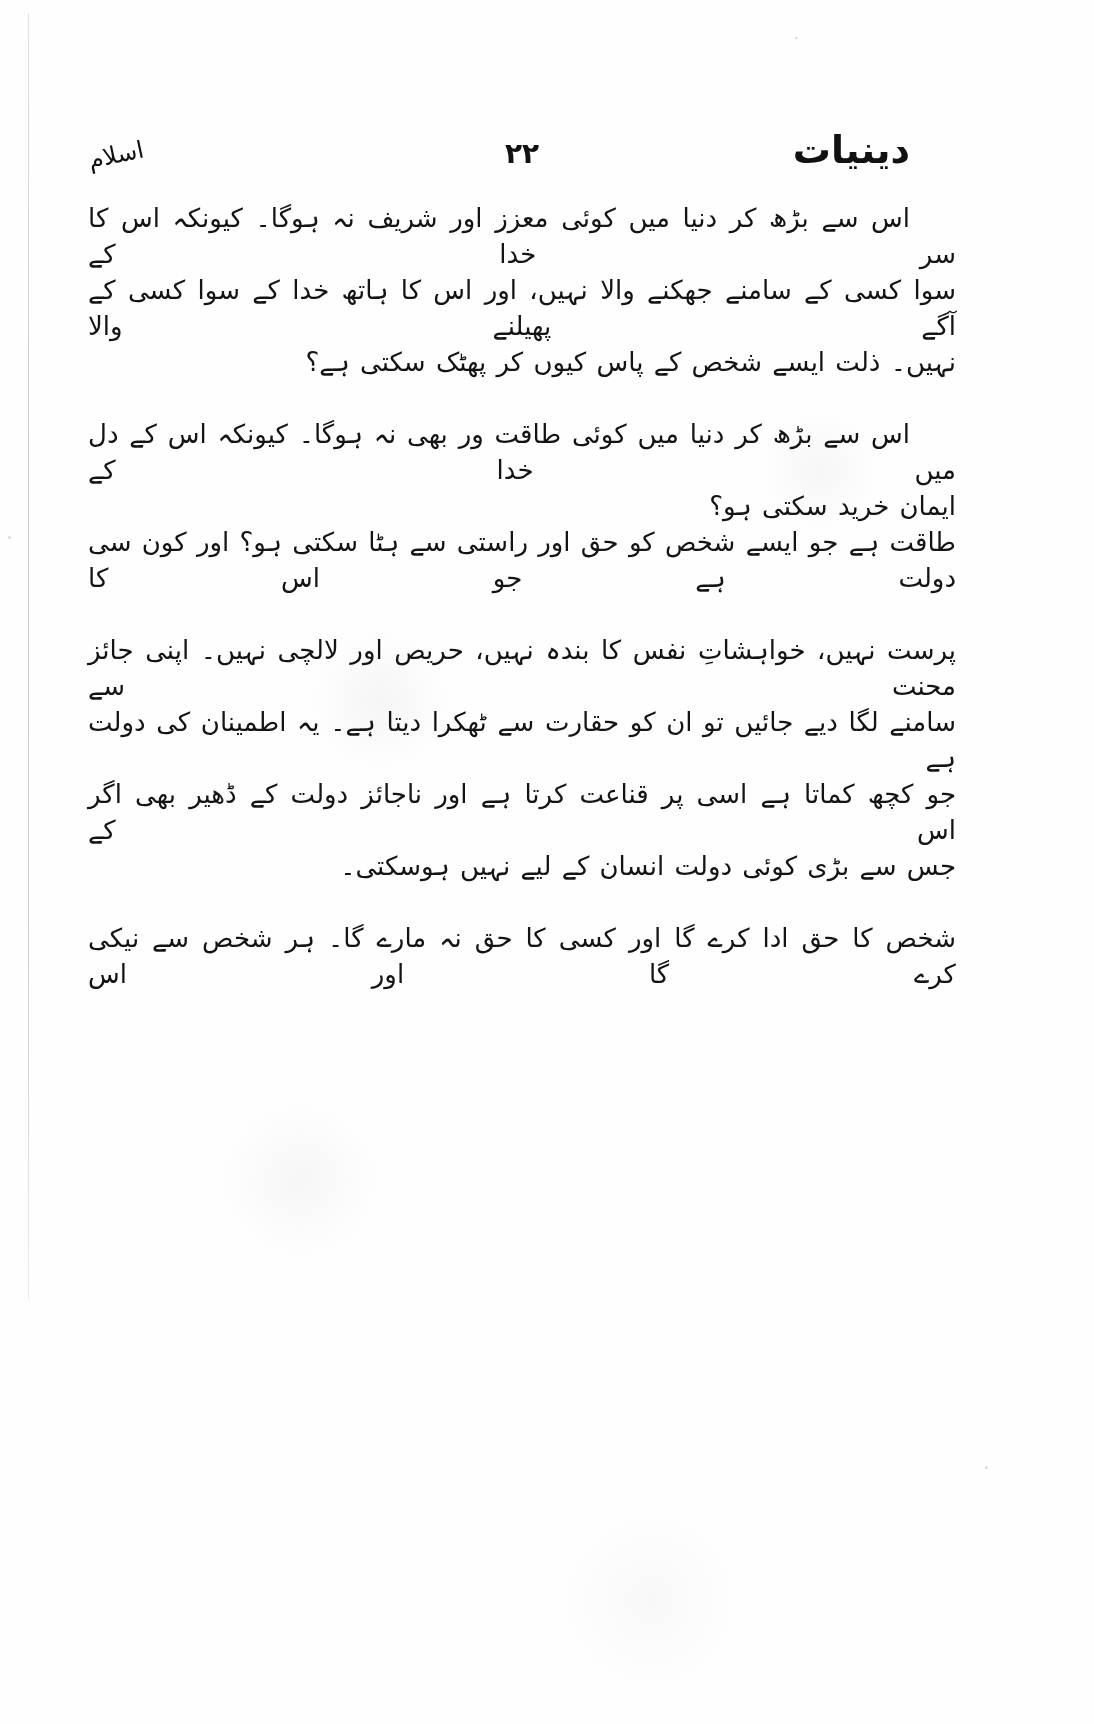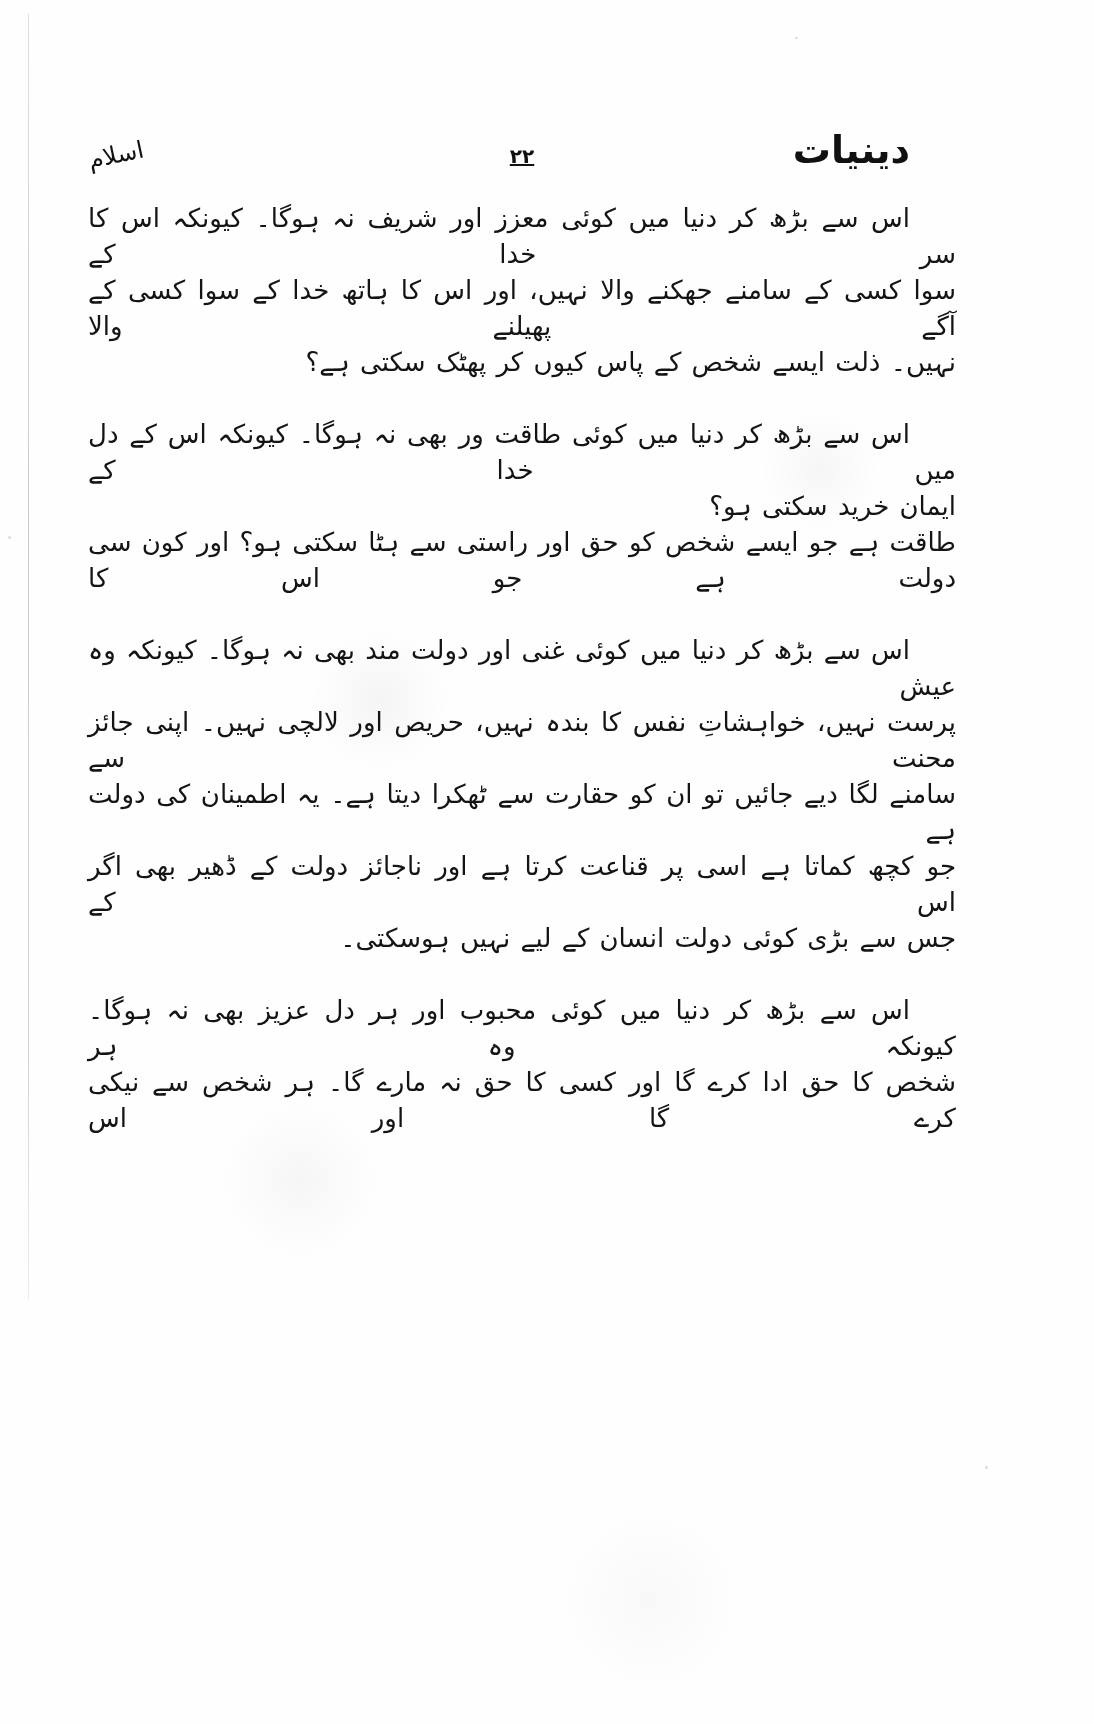--- a/index.html
+++ b/index.html
@@ -56,23 +56,22 @@
   }
   .h-right {
     justify-self: start;          
     padding-right: 46px;
     font-size: 38px;
     font-weight: bold;
     letter-spacing: 1px;
   }
   .h-center {
     justify-self: center;
-    font-size: 20px;
+    font-size: 28px;
     font-weight: bold;
-    text-decoration: underline;
   }
   .h-left {
     justify-self: end;            
     font-size: 24px;
     display: inline-block;
     transform: rotate(-12deg);
     transform-origin: center;
   }
 
   .body-text {
@@ -112,25 +111,23 @@
           <div class="line para-first" lang="ur">اس سے بڑھ کر دنیا میں کوئی معزز اور شریف نہ ہوگا۔ کیونکہ اس کا سر خدا کے</div>
           <div class="line" lang="ur">سوا کسی کے سامنے جھکنے والا نہیں، اور اس کا ہاتھ خدا کے سوا کسی کے آگے پھیلنے والا</div>
           <div class="line para-last" lang="ur">نہیں۔ ذلت ایسے شخص کے پاس کیوں کر پھٹک سکتی ہے؟</div>
         </div>
         <div class="para">
           <div class="line para-first" lang="ur">اس سے بڑھ کر دنیا میں کوئی طاقت ور بھی نہ ہوگا۔ کیونکہ اس کے دل میں خدا کے</div>
           <div class="line para-last" lang="ur">ایمان خرید سکتی ہو؟</div>
           <div class="line" lang="ur">طاقت ہے جو ایسے شخص کو حق اور راستی سے ہٹا سکتی ہو؟ اور کون سی دولت ہے جو اس کا</div>
         </div>
         <div class="para">
-          <div class="line para-first" lang="ur">اس سے بڑھ کر دنیا میں کوئی غنی اور دولت مند بھی نہ ہوگا۔ کیونکہ وہ عیش</div>
           <div class="line" lang="ur">پرست نہیں، خواہشاتِ نفس کا بندہ نہیں، حریص اور لالچی نہیں۔ اپنی جائز محنت سے</div>
           <div class="line" lang="ur">سامنے لگا دیے جائیں تو ان کو حقارت سے ٹھکرا دیتا ہے۔ یہ اطمینان کی دولت ہے</div>
           <div class="line" lang="ur">جو کچھ کماتا ہے اسی پر قناعت کرتا ہے اور ناجائز دولت کے ڈھیر بھی اگر اس کے</div>
           <div class="line para-last" lang="ur">جس سے بڑی کوئی دولت انسان کے لیے نہیں ہوسکتی۔</div>
         </div>
         <div class="para">
-          <div class="line para-first" lang="ur">اس سے بڑھ کر دنیا میں کوئی محبوب اور ہر دل عزیز بھی نہ ہوگا۔ کیونکہ وہ ہر</div>
           <div class="line" lang="ur">شخص کا حق ادا کرے گا اور کسی کا حق نہ مارے گا۔ ہر شخص سے نیکی کرے گا اور اس</div>
         </div>
       </div>
   </div>
 </div>
 
 </body></html>

